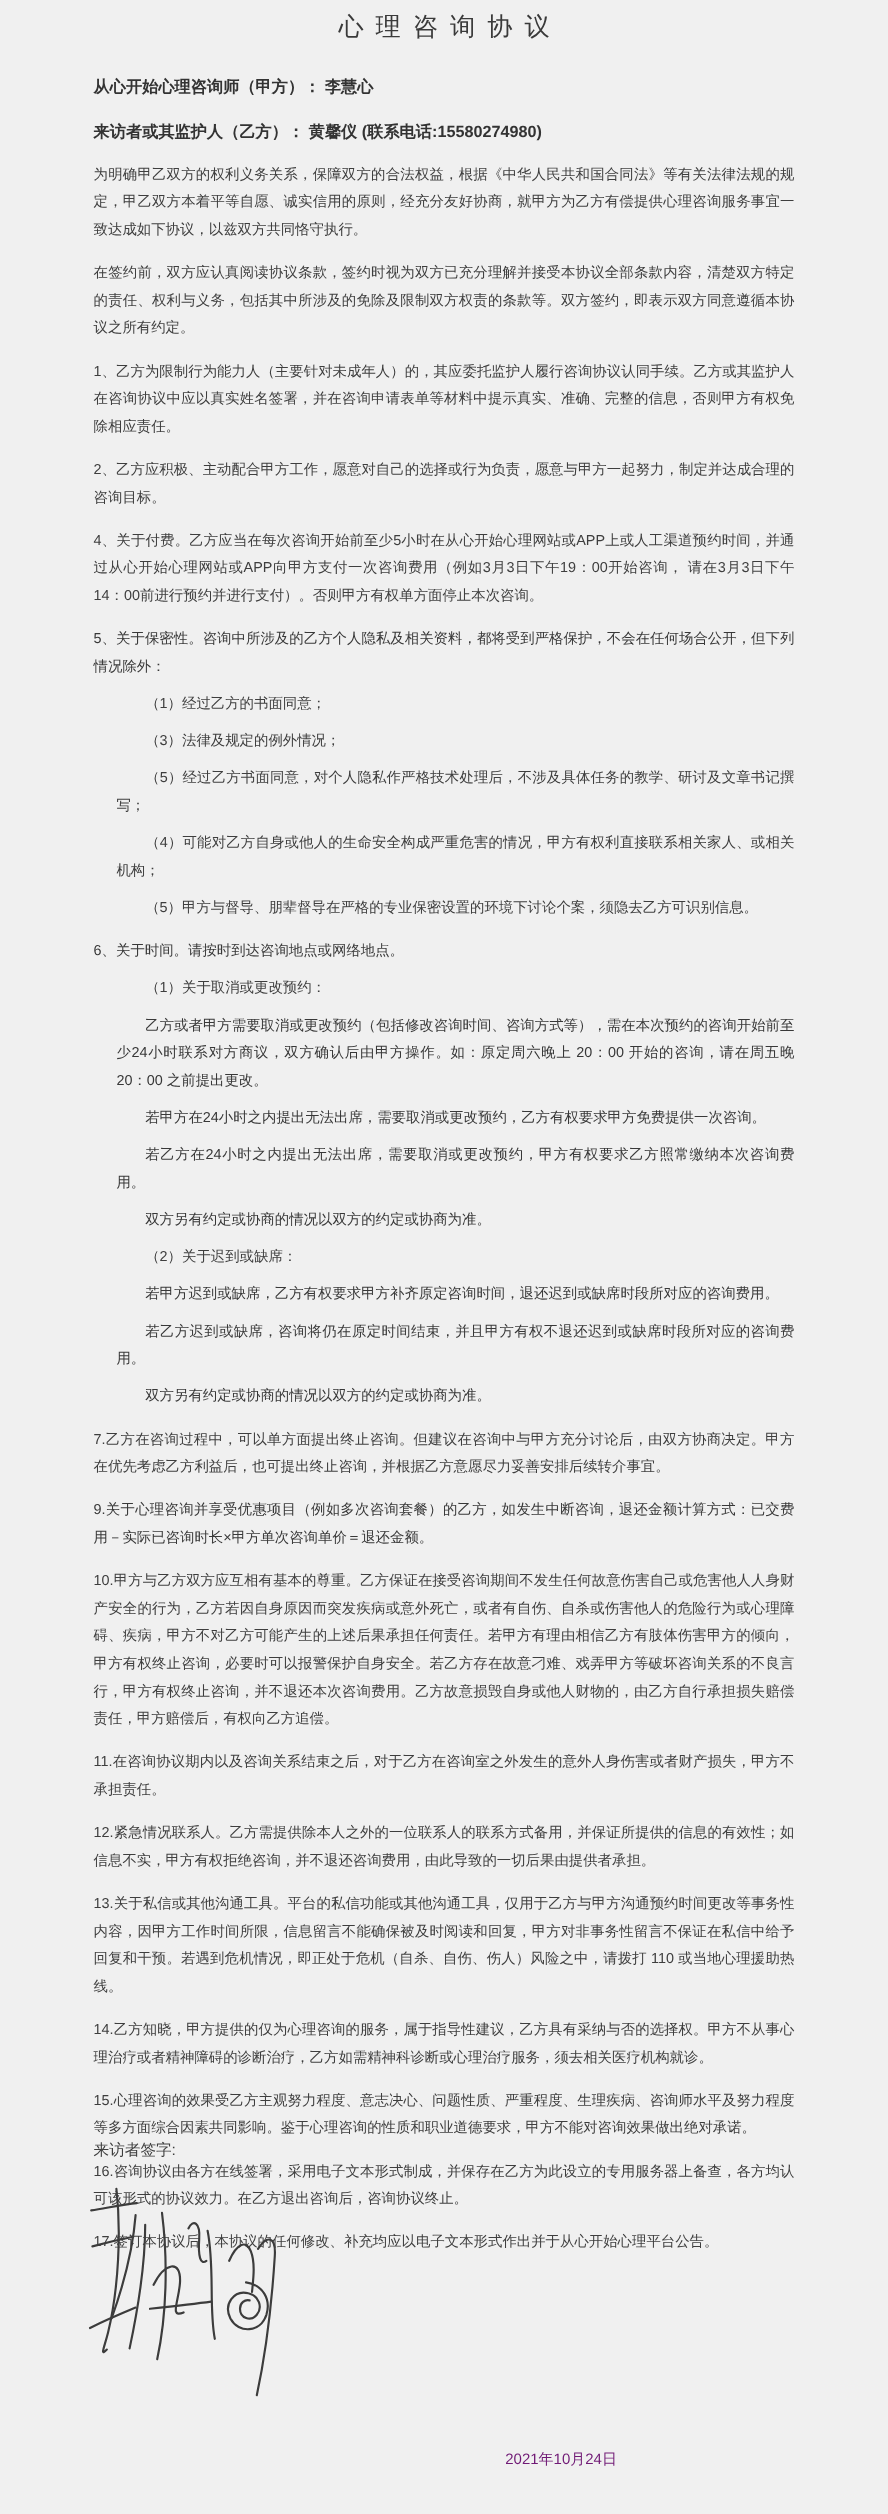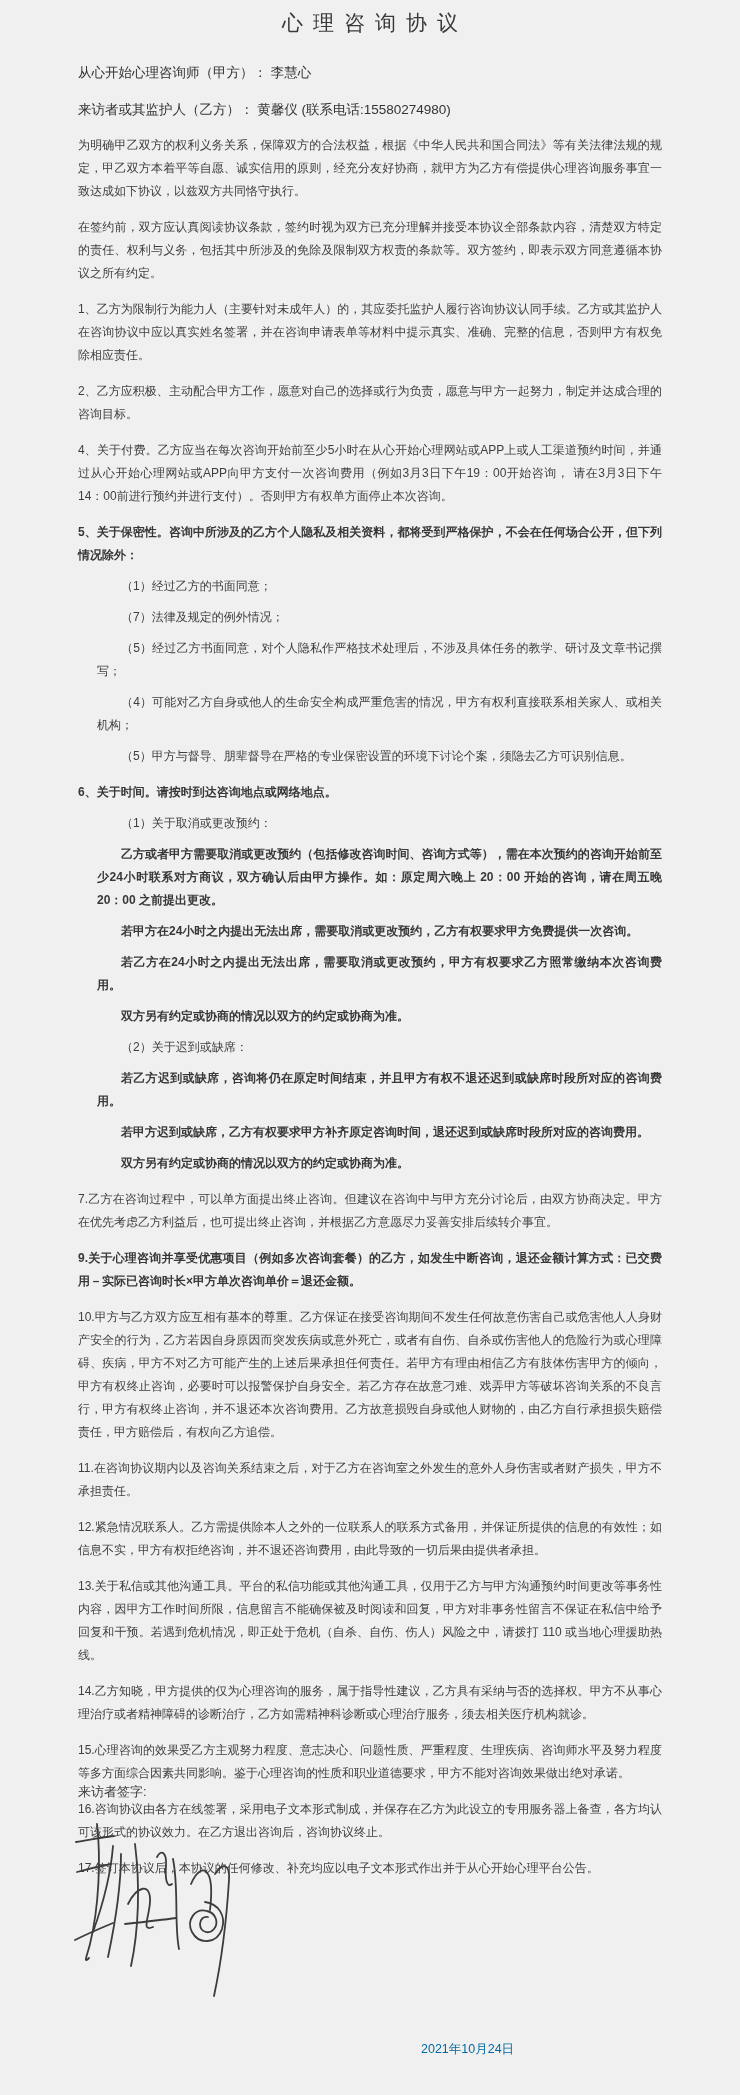--- a/index.html
+++ b/index.html
@@ -17,53 +17,53 @@
     text-align: center;
     font-size: 21px;
     font-weight: 400;
     color: #3a3a3a;
     letter-spacing: 10px;
     text-indent: 10px;
     line-height: 30px;
   }
   .content { padding: 0 78px; }
   .party {
-    font-weight: normal;
+    font-weight: bold;
     font-size: 13.5px;
     color: #333333;
     line-height: 23px;
     margin: 14px 0 0 0;
   }
   .party.first { margin-top: 23px; }
   .para {
     font-size: 12px;
     line-height: 23px;
     margin: 13px 0 0 0;
     text-align: justify;
     color: #3e3e3e;
   }
-  .para.bold { font-weight: bold; color: #383838; }
+  .para.bold { font-weight: normal; color: #383838; }
   .para.indent { text-indent: 2em; margin-top: 8px; margin-left: 19px; }
   .sign-label {
     position: absolute;
     left: 78px; top: 1780px;
     font-size: 13px;
     line-height: 23px;
   }
   .signature {
     position: absolute;
     left: 73px; top: 1812px;
     width: 160px; height: 190px;
   }
   .signature svg { display: block; }
   .doc-date {
     position: absolute;
     left: 421px; top: 2041px;
     font-size: 12.5px;
-    color: #0369a1;
+    color: #701a75;
   }
 </style>
 </head>
 <body>
 
 <div class="page">
 
   <div class="doc-title">心理咨询协议</div>
 
   <div class="content">
@@ -71,33 +71,33 @@
     <p class="party">来访者或其监护人（乙方）： 黄馨仪 (联系电话:15580274980)</p>
 
     <div>
         <p class="para">为明确甲乙双方的权利义务关系，保障双方的合法权益，根据《中华人民共和国合同法》等有关法律法规的规定，甲乙双方本着平等自愿、诚实信用的原则，经充分友好协商，就甲方为乙方有偿提供心理咨询服务事宜一致达成如下协议，以兹双方共同恪守执行。</p>
         <p class="para">在签约前，双方应认真阅读协议条款，签约时视为双方已充分理解并接受本协议全部条款内容，清楚双方特定的责任、权利与义务，包括其中所涉及的免除及限制双方权责的条款等。双方签约，即表示双方同意遵循本协议之所有约定。</p>
         <p class="para">1、乙方为限制行为能力人（主要针对未成年人）的，其应委托监护人履行咨询协议认同手续。乙方或其监护人在咨询协议中应以真实姓名签署，并在咨询申请表单等材料中提示真实、准确、完整的信息，否则甲方有权免除相应责任。</p>
         <p class="para">2、乙方应积极、主动配合甲方工作，愿意对自己的选择或行为负责，愿意与甲方一起努力，制定并达成合理的咨询目标。</p>
         <p class="para">4、关于付费。乙方应当在每次咨询开始前至少5小时在从心开始心理网站或APP上或人工渠道预约时间，并通过从心开始心理网站或APP向甲方支付一次咨询费用（例如3月3日下午19：00开始咨询， 请在3月3日下午14：00前进行预约并进行支付）。否则甲方有权单方面停止本次咨询。</p>
         <p class="para bold">5、关于保密性。咨询中所涉及的乙方个人隐私及相关资料，都将受到严格保护，不会在任何场合公开，但下列情况除外：</p>
         <p class="para indent">（1）经过乙方的书面同意；</p>
-        <p class="para indent">（7）法律及规定的例外情况；</p>
+        <p class="para indent">（3）法律及规定的例外情况；</p>
         <p class="para indent">（5）经过乙方书面同意，对个人隐私作严格技术处理后，不涉及具体任务的教学、研讨及文章书记撰写；</p>
         <p class="para indent">（4）可能对乙方自身或他人的生命安全构成严重危害的情况，甲方有权利直接联系相关家人、或相关机构；</p>
         <p class="para indent">（5）甲方与督导、朋辈督导在严格的专业保密设置的环境下讨论个案，须隐去乙方可识别信息。</p>
         <p class="para bold">6、关于时间。请按时到达咨询地点或网络地点。</p>
         <p class="para indent">（1）关于取消或更改预约：</p>
         <p class="para bold indent">乙方或者甲方需要取消或更改预约（包括修改咨询时间、咨询方式等），需在本次预约的咨询开始前至少24小时联系对方商议，双方确认后由甲方操作。如：原定周六晚上 20：00 开始的咨询，请在周五晚 20：00 之前提出更改。</p>
         <p class="para bold indent">若甲方在24小时之内提出无法出席，需要取消或更改预约，乙方有权要求甲方免费提供一次咨询。</p>
         <p class="para bold indent">若乙方在24小时之内提出无法出席，需要取消或更改预约，甲方有权要求乙方照常缴纳本次咨询费用。</p>
         <p class="para bold indent">双方另有约定或协商的情况以双方的约定或协商为准。</p>
         <p class="para indent">（2）关于迟到或缺席：</p>
+        <p class="para bold indent">若甲方迟到或缺席，乙方有权要求甲方补齐原定咨询时间，退还迟到或缺席时段所对应的咨询费用。</p>
         <p class="para bold indent">若乙方迟到或缺席，咨询将仍在原定时间结束，并且甲方有权不退还迟到或缺席时段所对应的咨询费用。</p>
-        <p class="para bold indent">若甲方迟到或缺席，乙方有权要求甲方补齐原定咨询时间，退还迟到或缺席时段所对应的咨询费用。</p>
         <p class="para bold indent">双方另有约定或协商的情况以双方的约定或协商为准。</p>
         <p class="para">7.乙方在咨询过程中，可以单方面提出终止咨询。但建议在咨询中与甲方充分讨论后，由双方协商决定。甲方在优先考虑乙方利益后，也可提出终止咨询，并根据乙方意愿尽力妥善安排后续转介事宜。</p>
         <p class="para bold">9.关于心理咨询并享受优惠项目（例如多次咨询套餐）的乙方，如发生中断咨询，退还金额计算方式：已交费用－实际已咨询时长×甲方单次咨询单价＝退还金额。</p>
         <p class="para">10.甲方与乙方双方应互相有基本的尊重。乙方保证在接受咨询期间不发生任何故意伤害自己或危害他人人身财产安全的行为，乙方若因自身原因而突发疾病或意外死亡，或者有自伤、自杀或伤害他人的危险行为或心理障碍、疾病，甲方不对乙方可能产生的上述后果承担任何责任。若甲方有理由相信乙方有肢体伤害甲方的倾向，甲方有权终止咨询，必要时可以报警保护自身安全。若乙方存在故意刁难、戏弄甲方等破坏咨询关系的不良言行，甲方有权终止咨询，并不退还本次咨询费用。乙方故意损毁自身或他人财物的，由乙方自行承担损失赔偿责任，甲方赔偿后，有权向乙方追偿。</p>
         <p class="para">11.在咨询协议期内以及咨询关系结束之后，对于乙方在咨询室之外发生的意外人身伤害或者财产损失，甲方不承担责任。</p>
         <p class="para">12.紧急情况联系人。乙方需提供除本人之外的一位联系人的联系方式备用，并保证所提供的信息的有效性；如信息不实，甲方有权拒绝咨询，并不退还咨询费用，由此导致的一切后果由提供者承担。</p>
         <p class="para">13.关于私信或其他沟通工具。平台的私信功能或其他沟通工具，仅用于乙方与甲方沟通预约时间更改等事务性内容，因甲方工作时间所限，信息留言不能确保被及时阅读和回复，甲方对非事务性留言不保证在私信中给予回复和干预。若遇到危机情况，即正处于危机（自杀、自伤、伤人）风险之中，请拨打 110 或当地心理援助热线。</p>
         <p class="para">14.乙方知晓，甲方提供的仅为心理咨询的服务，属于指导性建议，乙方具有采纳与否的选择权。甲方不从事心理治疗或者精神障碍的诊断治疗，乙方如需精神科诊断或心理治疗服务，须去相关医疗机构就诊。</p>
         <p class="para">15.心理咨询的效果受乙方主观努力程度、意志决心、问题性质、严重程度、生理疾病、咨询师水平及努力程度等多方面综合因素共同影响。鉴于心理咨询的性质和职业道德要求，甲方不能对咨询效果做出绝对承诺。</p>
         <p class="para">16.咨询协议由各方在线签署，采用电子文本形式制成，并保存在乙方为此设立的专用服务器上备查，各方均认可该形式的协议效力。在乙方退出咨询后，咨询协议终止。</p>

